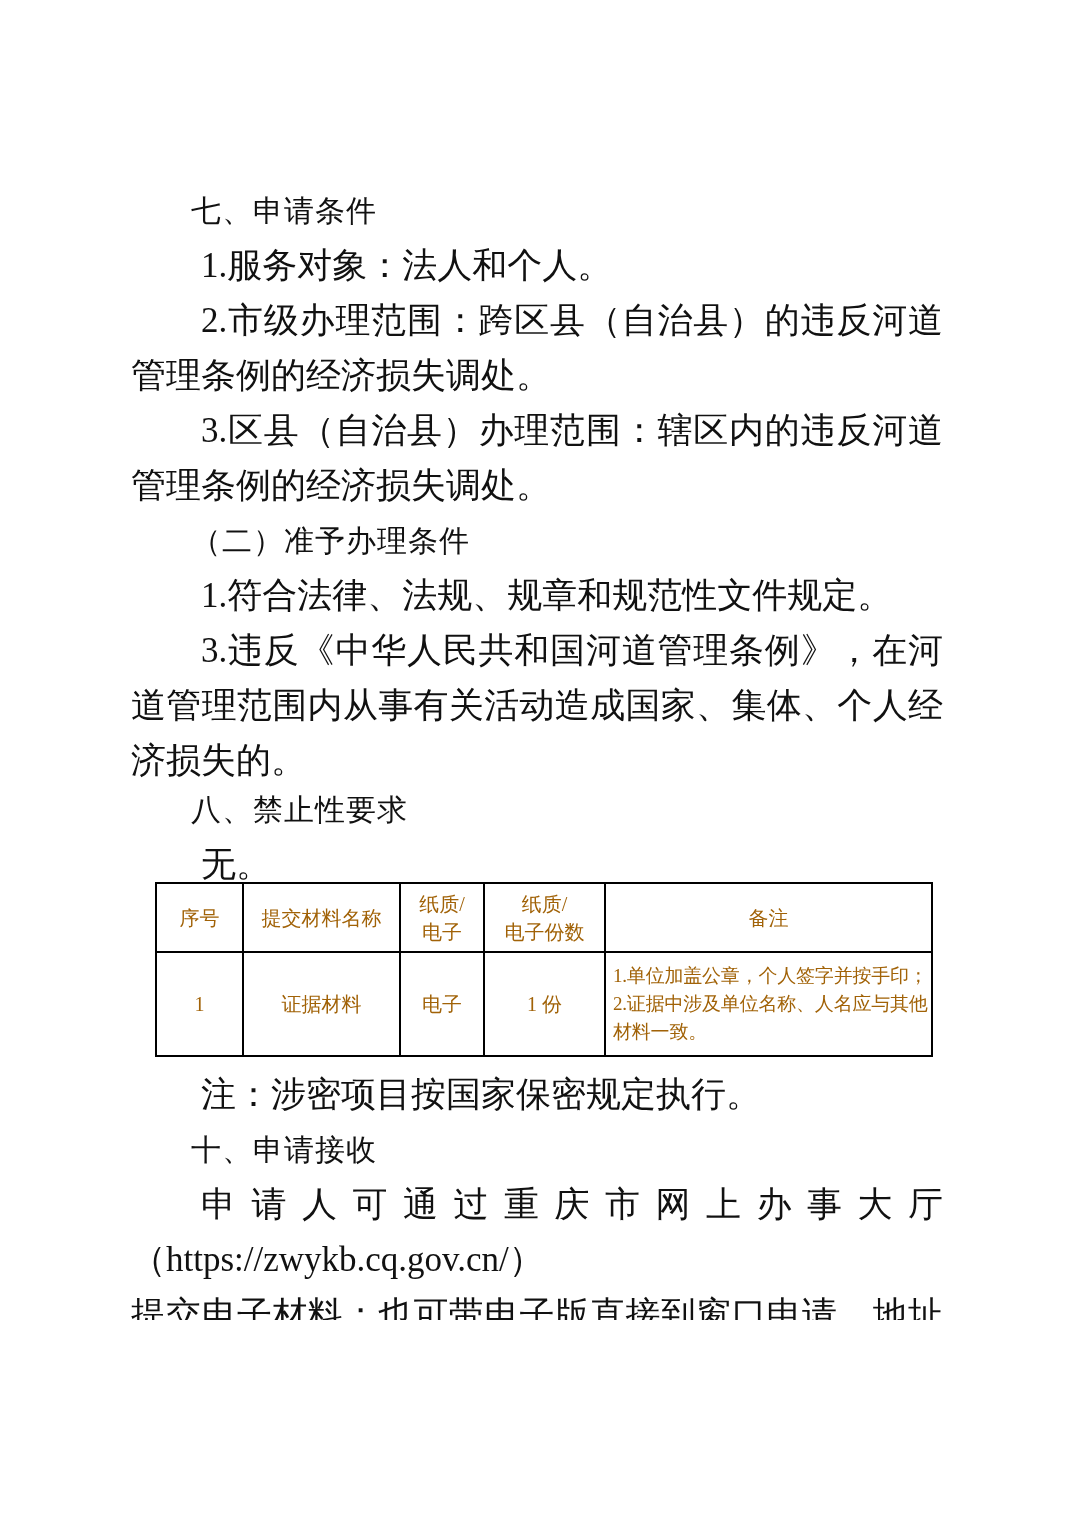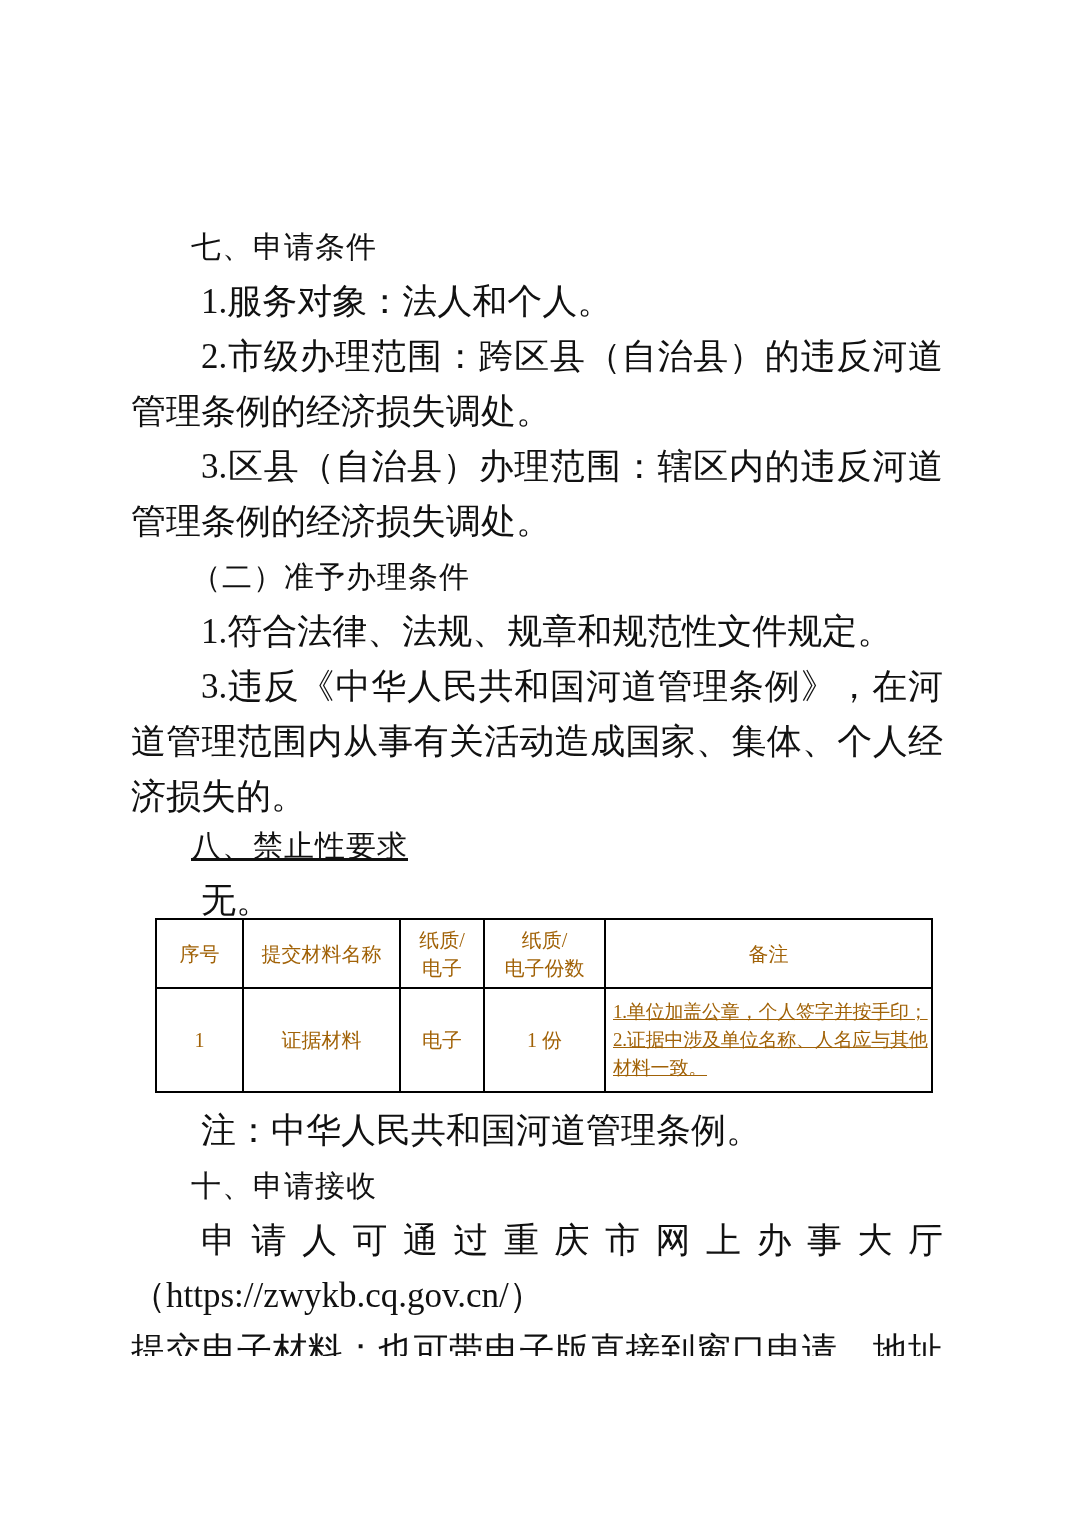--- a/index.html
+++ b/index.html
@@ -4,21 +4,20 @@
 <style>
   html, body { margin: 0; padding: 0; background: #ffffff; }
   .page {
     position: relative;
     width: 1074px;
     height: 1320px;
     background: #ffffff;
     overflow: hidden;
     color: #111111;
     font-family: "Liberation Serif", "DejaVu Serif", serif;
-    margin-top: 36px;
   }
   .doc {
     position: absolute;
     left: 131px;
     top: 183px;
     width: 812px;
   }
   .doc p, .doc h2, .doc h3 {
     margin: 0;
     font-size: 35px;
@@ -36,21 +35,21 @@
     font-weight: bold;
     font-size: 30px !important;
     text-indent: 2em;
     letter-spacing: 1px;
   }
   .para {
     text-indent: 2em;
     text-align: justify;
   }
   .para-cont { text-indent: 0; text-align: justify; }
-  .h8-adjust { margin-top: -6px !important; text-decoration: underline; }
+  .h8-adjust { margin-top: -6px !important; }
   .h9-adjust { margin-top: -6px !important; }
   .mat-table {
     border-collapse: collapse;
     table-layout: fixed;
     width: 776px;
     margin: -10px 0 0 24px;
     font-size: 20px;
     color: #a16207;
     border-radius: 12px;
   }
@@ -63,21 +62,20 @@
     line-height: 28px;
   }
   .mat-table .hdr-row th { height: 67px; }
   .mat-table .data-row td { height: 102px; }
   .remark-cell {
     text-align: left !important;
     font-size: 19px;
     line-height: 34px;
     padding: 0 2px 0 7px !important;
     letter-spacing: -0.2px;
-    text-decoration: underline;
   }
   .note-line { margin-top: 10px !important; }
   .footer {
     position: absolute;
     left: 131px;
     top: 1372px;
     font-size: 28px;
     letter-spacing: 2px;
     color: #1d4ed8;
   }
@@ -126,21 +124,21 @@
         <td>电子</td>
         <td>1 份</td>
         <td class="remark-cell">
           <div>1.单位加盖公章，个人签字并按手印；</div>
           <div>2.证据中涉及单位名称、人名应与其他材料一致。</div>
         </td>
       </tr>
     </tbody>
       </table>
 
-    <p class="para note-line">注：中华人民共和国河道管理条例。</p>
+    <p class="para note-line">注：涉密项目按国家保密规定执行。</p>
     <h2 class="h-hei">十、申请接收</h2>
     <p class="para">申请人可通过重庆市网上办事大厅（https://zwykb.cq.gov.cn/）</p>
     <p class="para-cont">提交电子材料；也可带电子版直接到窗口申请。地址和联系电话</p>
 
   </div>
 
   <div class="footer">— 274 —</div>
 </div>
 
 </body></html>

